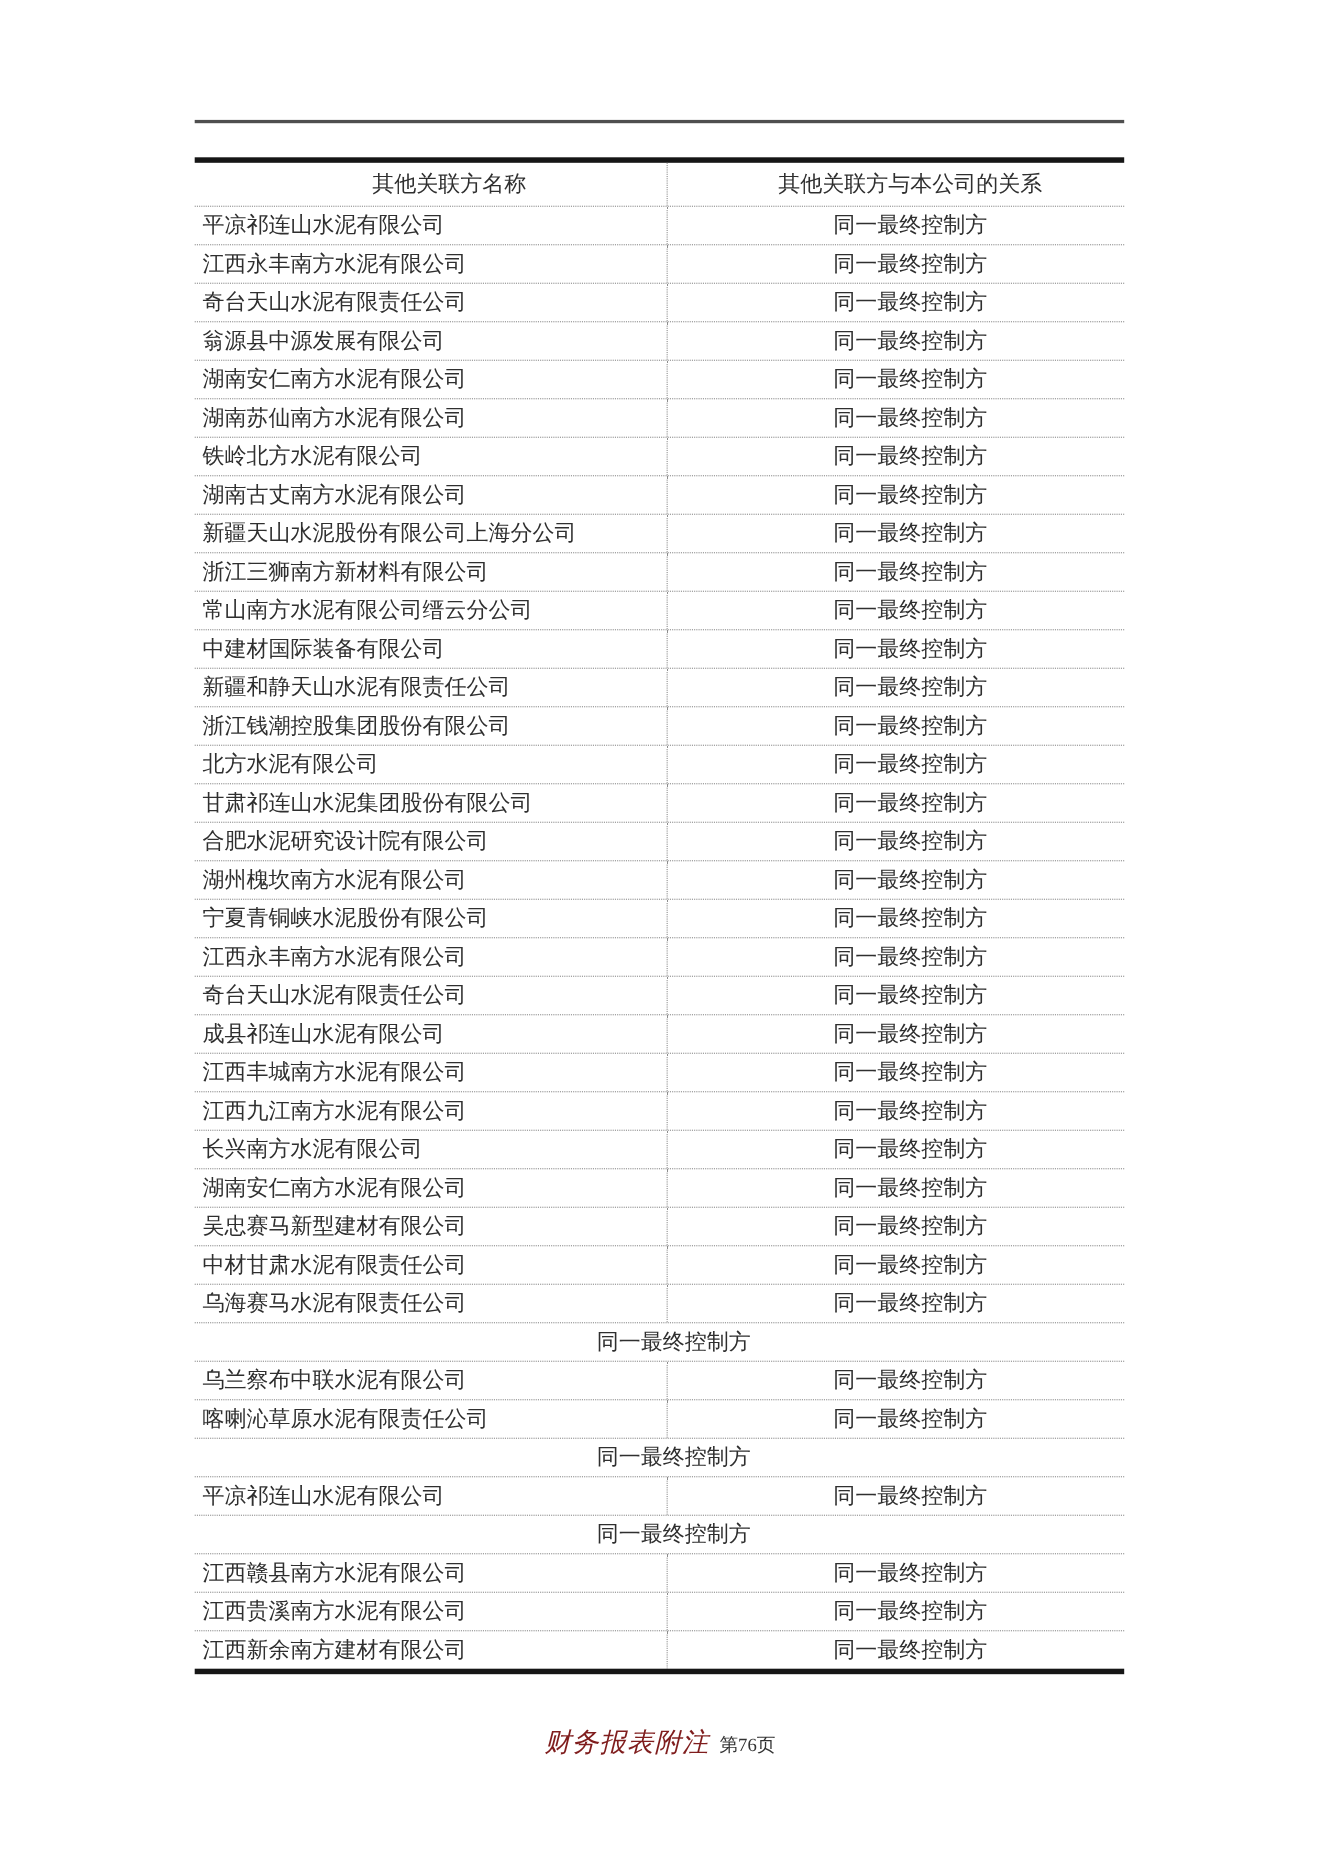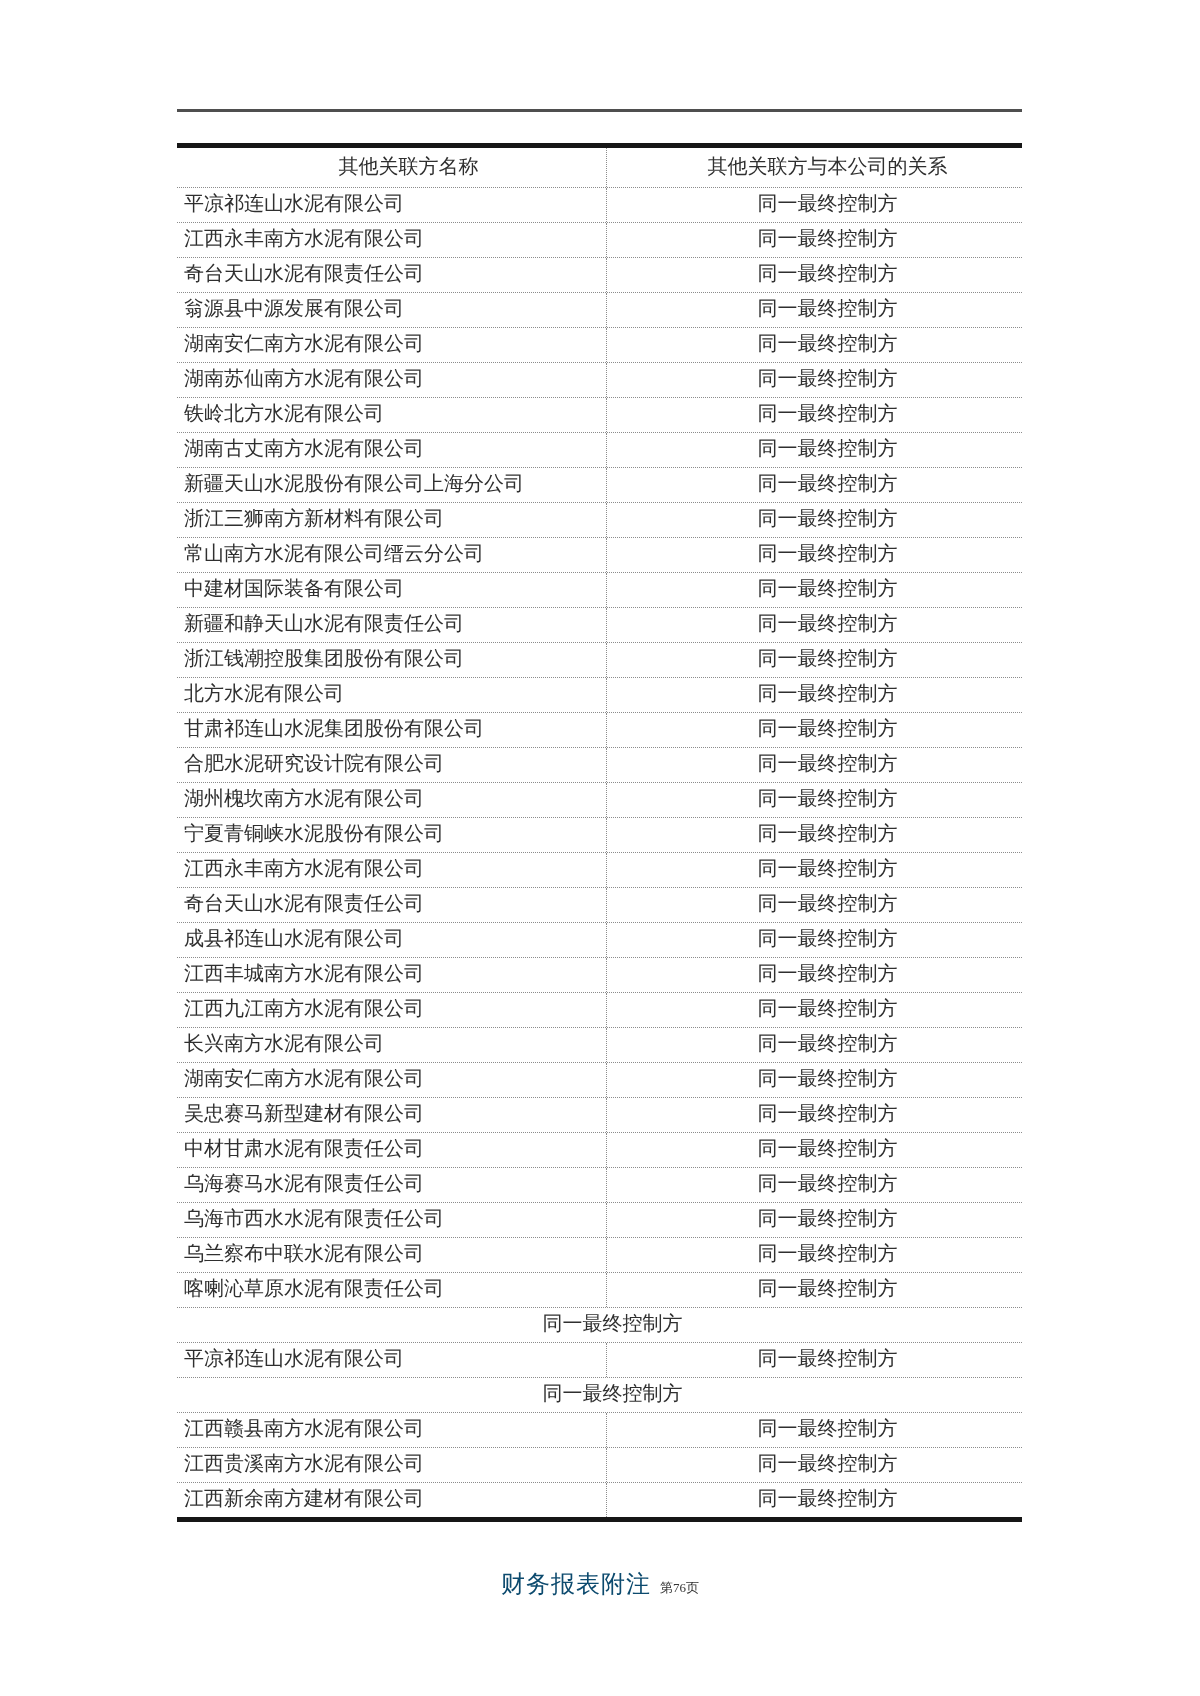--- a/index.html
+++ b/index.html
@@ -30,21 +30,20 @@
     border-top: 5px solid #161616;
     border-bottom: 5px solid #161616;
   }
 
   .row {
     display: flex;
     height: 34px;
     border-bottom: 1px dotted #8c8c8c;
     font-size: 20px;
     line-height: 1;
-    font-family: Liberation Mono, monospace;
   }
   .rel-table .row:last-child { border-bottom: none; }
 
   .header-row { height: 39px; }
 
   .cell-name {
     width: 430px;
     box-sizing: border-box;
     padding-left: 7px;
     display: flex;
@@ -71,24 +70,25 @@
     position: absolute;
     left: 0;
     top: 1568px;
     width: 1200px;
     text-align: center;
     white-space: nowrap;
   }
   .footer-label {
     font-size: 24px;
     letter-spacing: 1px;
-    color: #0c4a6e;
+    color: #7f1d1d;
+    font-style: italic;
   }
   .footer-page {
-    font-size: 13px;
+    font-size: 17px;
     margin-left: 9px;
     color: #333333;
   }
 </style>
 </head>
 <body>
 
 <div class="top-rule"></div>
 
 <div class="rel-table">
@@ -236,21 +236,20 @@
     <div class="cell-name">中材甘肃水泥有限责任公司</div>
     <div class="cell-rel">同一最终控制方</div>
   </div>
 
   <div class="row">
     <div class="cell-name">乌海赛马水泥有限责任公司</div>
     <div class="cell-rel">同一最终控制方</div>
   </div>
 
   <div class="row">
-    <div class="cell-name">乌海市西水水泥有限责任公司</div>
     <div class="cell-rel">同一最终控制方</div>
   </div>
 
   <div class="row">
     <div class="cell-name">乌兰察布中联水泥有限公司</div>
     <div class="cell-rel">同一最终控制方</div>
   </div>
 
   <div class="row">
     <div class="cell-name">喀喇沁草原水泥有限责任公司</div>

